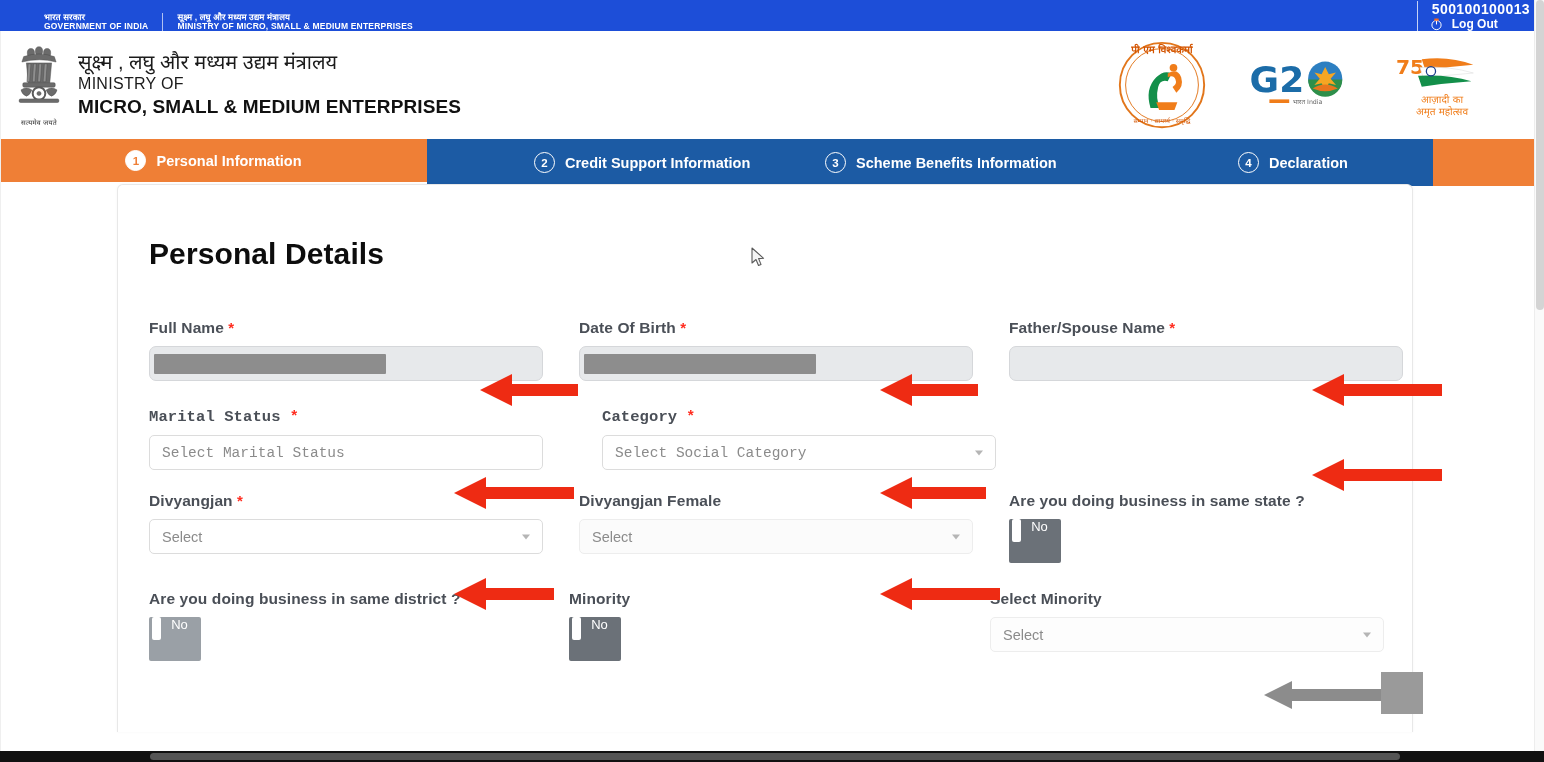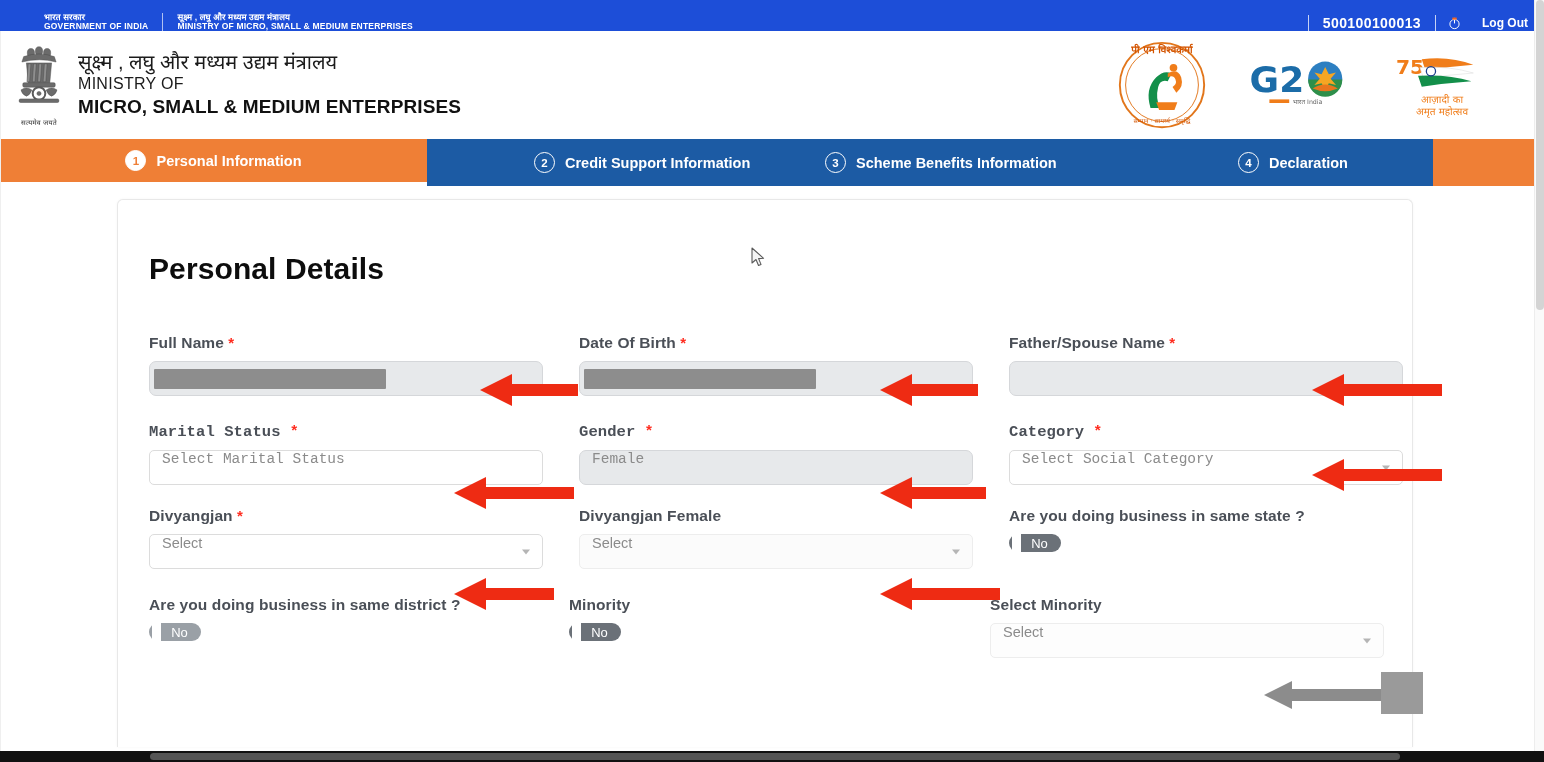--- a/index.html
+++ b/index.html
@@ -25,28 +25,28 @@
   }
   .gov-block {
     padding: 0 14px;
     display: flex; flex-direction: column; justify-content: center;
     line-height: 1.05;
   }
   .gov-block.divided { border-left: 1px solid rgba(255,255,255,.65); }
   .gov-hi { color:#fff; font-size: 8.5px; font-weight: 700; letter-spacing:.1px; }
   .gov-en { color:#fff; font-size: 8.5px; font-weight: 700; letter-spacing:.2px; }
   .gov-spacer { flex: 1; }
-  .gov-right { display: flex; align-items: stretch; }
+  .gov-right { display: flex; align-items: stretch; flex-direction: column; }
   .gov-userid {
     display: flex; align-items: center; padding: 0 14px;
     color: #fff; font-size: 14px; font-weight: 600; letter-spacing: .4px;
     border-left: 1px solid rgba(255,255,255,.75);
   }
   .gov-logout {
-    display: flex; align-items: center; gap: 21px; padding: 0 16px 0 12px;
+    display: flex; align-items: center; gap: 9px; padding: 0 16px 0 12px;
     color: #fff; font-size: 12px; font-weight: 600;
     border-left: 1px solid rgba(255,255,255,.75);
     cursor: pointer;
   }
   .power-ico { width: 13px; height: 13px; display:block; }
 
   
   .header {
     position: absolute; top: 31px; left: 0;
     width: 1534px; height: 107px;
@@ -86,21 +86,21 @@
   .tab-1 { width: 427px; background: #ef7f36; justify-content: center;
            border-bottom: 4px solid #fff; }
   .tab-1 .num { background: #fff; color: #ef7f36; border-color: #fff; }
   .tab-2 { width: 353px; padding-left: 107px; }
   .tab-3 { width: 353px; padding-left: 45px; }
   .tab-4 { width: 300px; padding-left: 105px; }
   .tab-tail { flex: 1; background: #ef7f36; }
 
   
   .card {
-    position: absolute; left: 117px; top: 199px;
+    position: absolute; left: 117px; top: 184px;
     width: 1296px; height: 548px;
     background: #fff;
     border: 1px solid #e8e8e8;
     border-top-left-radius: 6px; border-top-right-radius: 6px;
     border-bottom: none;
     box-shadow: 0 0 3px rgba(0,0,0,.04);
   }
   .card-title {
     position: absolute; left: 31px; top: 52px;
     font-size: 30px; font-weight: 700; color: #0d0d0d; letter-spacing: .1px;
@@ -116,42 +116,42 @@
     font-size: 15.5px; font-weight: 700; color: #4a4f57;
     margin-bottom: 9px; letter-spacing: .1px; white-space: nowrap;
   }
   .req { color: #ff2d20; font-size: 15px; }
   .field {
     position: relative;
     width: 394px; height: 35px;
     border: 1px solid #dcdcdc;
     border-radius: 5px;
     background: #fff;
-    display: flex; 
+    display: flex; align-items: center;
     padding: 0 12px;
     font-size: 14.5px; color: #8b8b8b;
   }
   .field.disabled { background: #e7e9eb; border-color: #d5d7da; border-radius: 7px; }
   .caret {
     position: absolute; right: 12px; top: 50%; transform: translateY(-50%);
     width: 0; height: 0;
     border-left: 4px solid transparent; border-right: 4px solid transparent;
     border-top: 5px solid #b5b5b5;
   }
   .redact {
     position: absolute; left: 4px; top: 50%; transform: translateY(-50%);
     height: 20px; background: #8d8d8d; border-radius: 1px;
   }
   .redact.w1 { width: 232px; }
   .redact.w2 { width: 232px; }
 
   
   .toggle {
-    width: 52px; height: 18px; border-radius: 9px;
-    display: flex; align-items: center;
+    width: 52px; height: 44px; border-radius: 2px;
+    display: flex; 
     padding-left: 3px;
     position: relative;
     cursor: pointer;
   }
   .toggle .knob { width: 9px; height: 23px; background:#fff; border-radius: 2px; }
   .toggle .tlabel {
     position: absolute; left: 0; right: 0; text-align: center;
     font-size: 13px; color: #fff; font-weight: 400; padding-left:9px;
   }
   .toggle.dark { background: #6b7178; }
@@ -336,28 +336,20 @@
 
       <div class="row r2">
         <div class="col">
           <div class="lbl">
             <span>Marital Status</span><span class="req"> *</span>
           </div>
           <div class="field">
             <span>Select Marital Status</span>
           </div>
         </div>
-        <div class="col c2">
-          <div class="lbl">
-            <span>Gender</span><span class="req"> *</span>
-          </div>
-          <div class="field disabled">
-            <span>Female</span>
-          </div>
-        </div>
         <div class="col c3">
           <div class="lbl">
             <span>Category</span><span class="req"> *</span>
           </div>
           <div class="field">
             <span>Select Social Category</span>
             <span class="caret"></span>
           </div>
         </div>
       </div>

